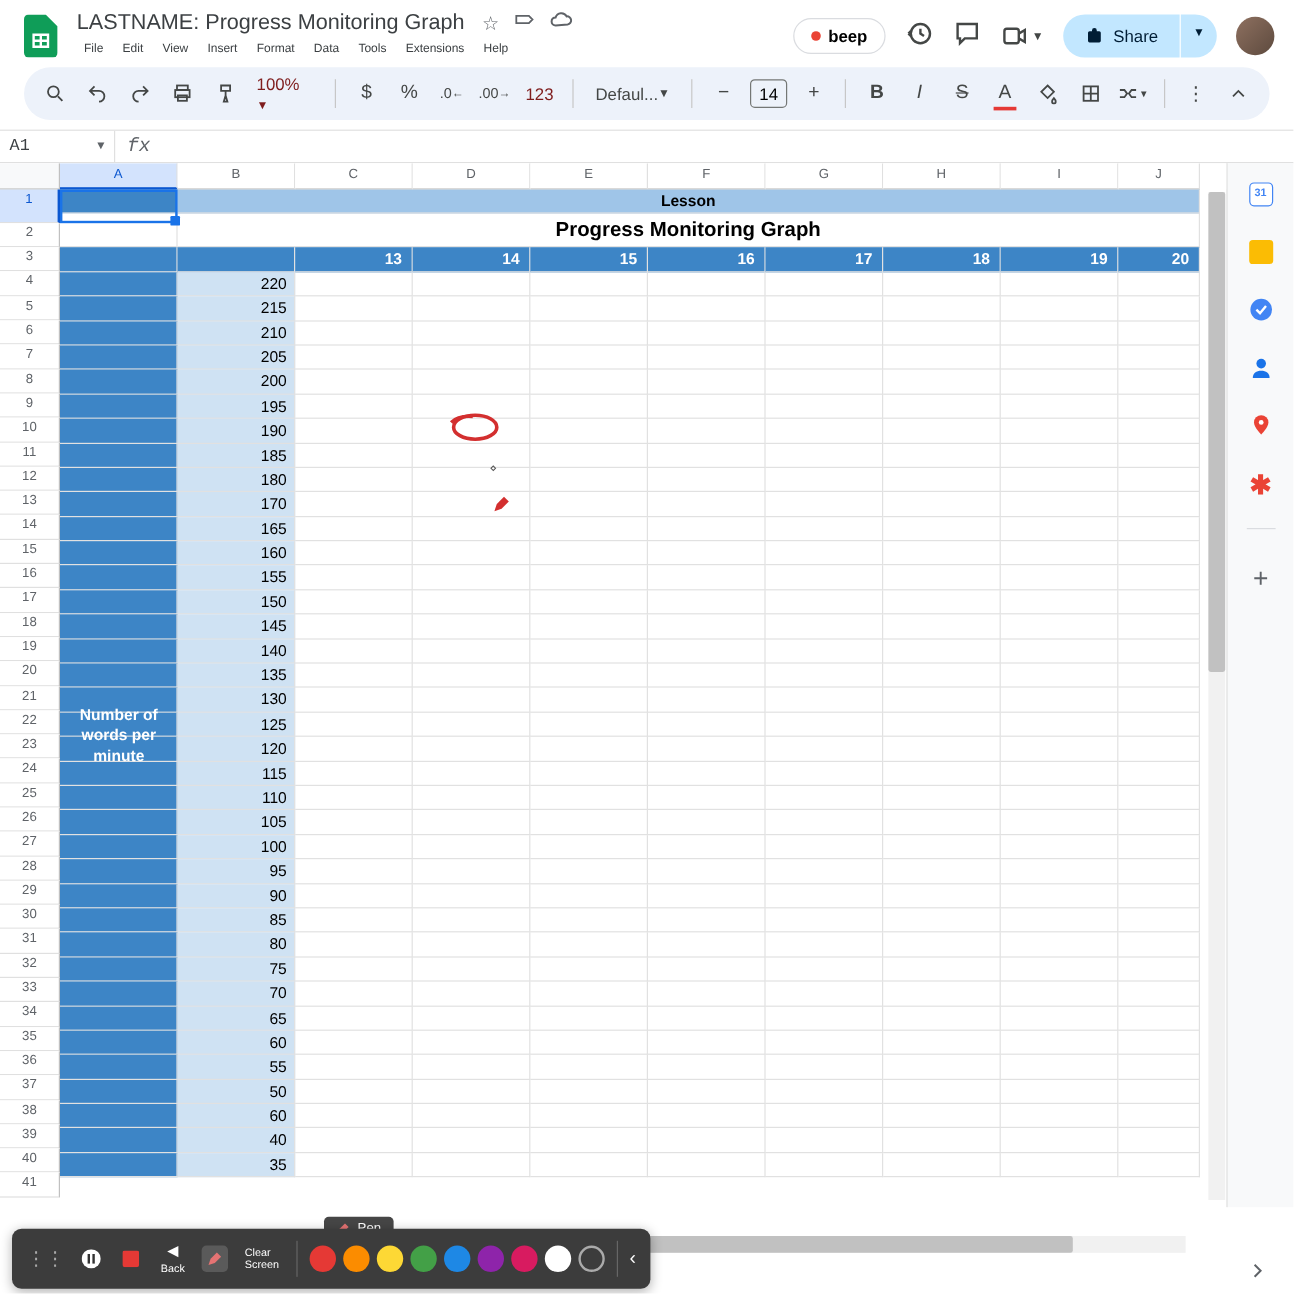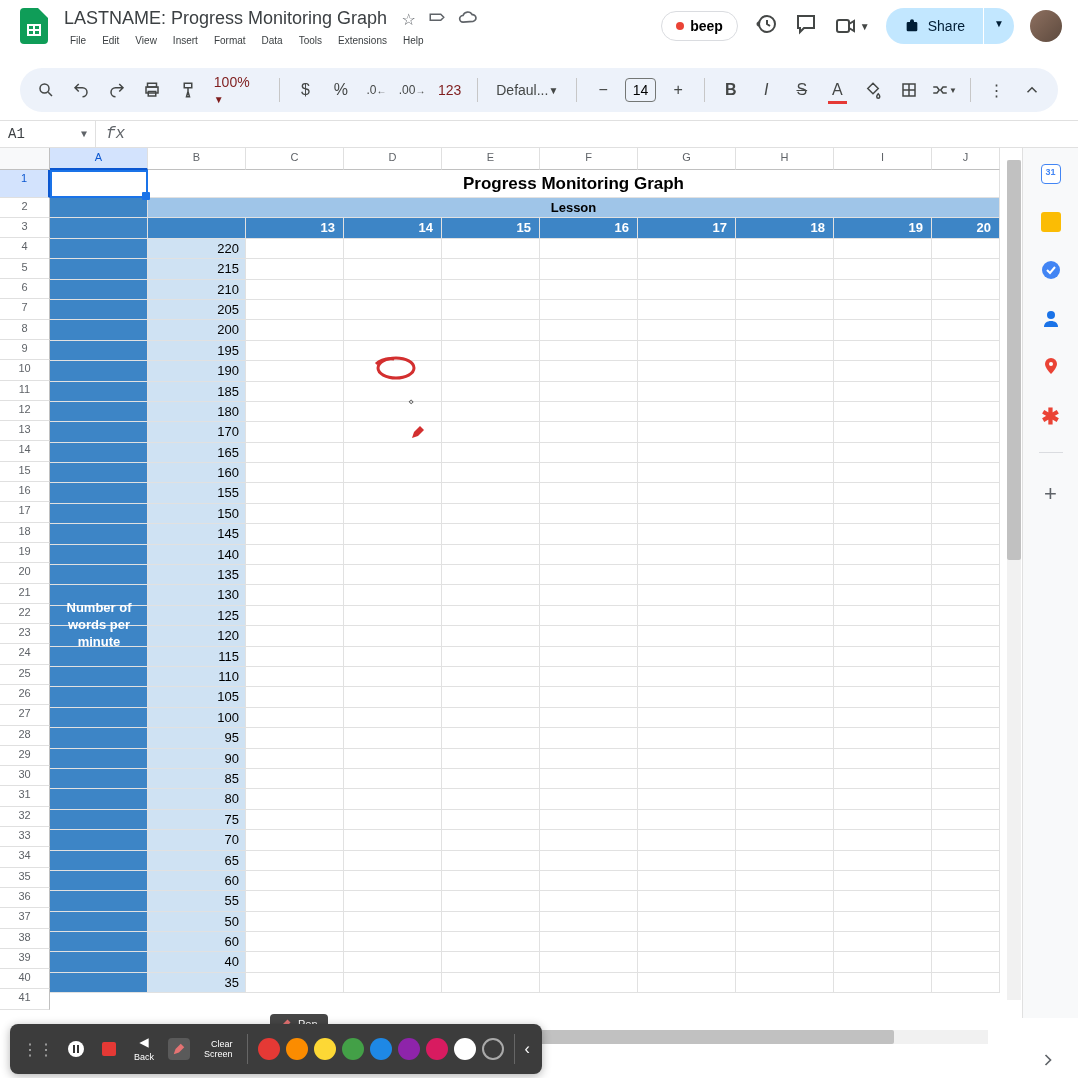--- a/index.html
+++ b/index.html
@@ -1,17 +1,17 @@
 <!DOCTYPE html>
 <html><head>
 <meta charset="utf-8">
 <style>
 * { margin: 0; padding: 0; box-sizing: border-box; }
 body { font-family: Arial, sans-serif; background: #fff; width: 1078px; height: 1078px; overflow: hidden; position: relative; }
-.header { display: flex; align-items: flex-start; padding: 8px 16px; gap: 12px; height: 68px; }
+.header { display: flex; align-items: flex-end; padding: 8px 16px; gap: 12px; height: 56px; }
 .logo { width: 36px; height: 36px; display: flex; align-items: center; justify-content: center; }
 .title-area { flex: 1; }
 .doc-title { font-size: 18px; color: #3c4043; display: inline-block; margin-right: 10px; }
 .title-icons { display: inline-flex; gap: 12px; align-items: center; vertical-align: middle; }
 .menu-bar { display: flex; gap: 4px; margin-top: 2px; }
 .menu-item { font-size: 10px; color: #3c4043; padding: 2px 6px; cursor: pointer; }
 .header-right { display: flex; align-items: center; gap: 16px; }
 .beep-btn { background: #fff; border: 1px solid #dadce0; border-radius: 20px; padding: 6px 14px; display: flex; align-items: center; gap: 6px; font-size: 14px; font-weight: bold; }
 .red-dot { width: 8px; height: 8px; background: #ea4335; border-radius: 50%; }
 .share-btn { background: #c2e7ff; border-radius: 20px 0 0 20px; padding: 10px 18px; font-size: 14px; font-weight: 500; color: #001d35; display: flex; align-items: center; gap: 8px; }
@@ -285,27 +285,27 @@
           <div class="row-h">38</div>
           <div class="row-h">39</div>
           <div class="row-h">40</div>
           <div class="row-h">41</div>
         </div>
       <div class="cells" id="cells">
         <div class="ylabel">Number of words per minute</div>
         <div class="active-cell">
             <div class="active-handle"></div>
           </div>
-      <div class="row r1">
+      <div class="row ">
+            <div class="cell col-a lesson-header"></div>
+            <div class="cell lesson-header" style="width: 852px;">Lesson</div>
+          </div>
+          <div class="row r1">
             <div class="cell col-a" style="background: rgb(255, 255, 255);"></div>
             <div class="cell title-cell" style="width: 852px;">Progress Monitoring Graph</div>
-          </div>
-          <div class="row ">
-            <div class="cell col-a lesson-header"></div>
-            <div class="cell lesson-header" style="width: 852px;">Lesson</div>
           </div>
           <div class="row lesson-num-row">
             <div class="cell col-a"></div>
             <div class="cell col-b" style="background: rgb(61, 133, 198);"></div>
             <div class="cell col-c">13</div>
             <div class="cell col-d">14</div>
             <div class="cell col-e">15</div>
             <div class="cell col-f">16</div>
             <div class="cell col-g">17</div>
             <div class="cell col-h-c">18</div>
@@ -827,21 +827,21 @@
         <path d="M4 4l16 8-16 8z" transform="rotate(180 12 12)"></path>
       </svg>
     <span>Back</span>
   </div>
   <div class="annot-btn active">
     <svg width="14" height="14" viewBox="0 0 16 16">
         <path d="M2 14l2-6 6-6 4 4-6 6-6 2z" fill="#e57373"></path>
       </svg>
   </div>
   <div class="annot-btn">
-    <span style="white-space:pre;text-align:right">Clear
+    <span style="white-space:pre;text-align:left">Clear
 Screen</span>
   </div>
   <div style="width:1px;height:30px;background:#666"></div>
   <div id="color-swatches" style="display:flex;gap:6px">
       <div class="color-swatch" style="background: rgb(229, 57, 53);"></div>
       <div class="color-swatch" style="background: rgb(251, 140, 0);"></div>
       <div class="color-swatch" style="background: rgb(253, 216, 53);"></div>
       <div class="color-swatch" style="background: rgb(67, 160, 71);"></div>
       <div class="color-swatch" style="background: rgb(30, 136, 229);"></div>
       <div class="color-swatch" style="background: rgb(142, 36, 170);"></div>

